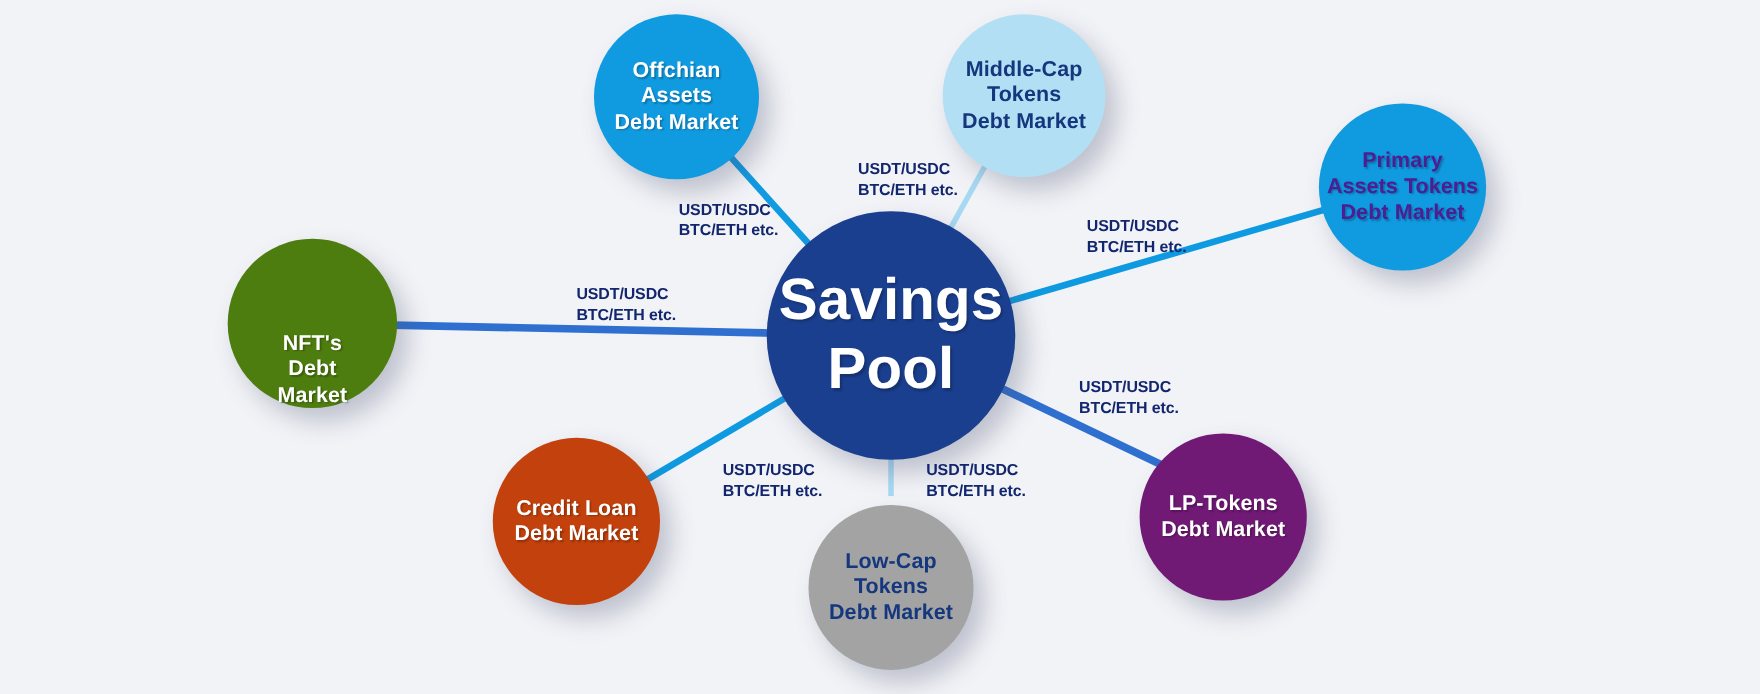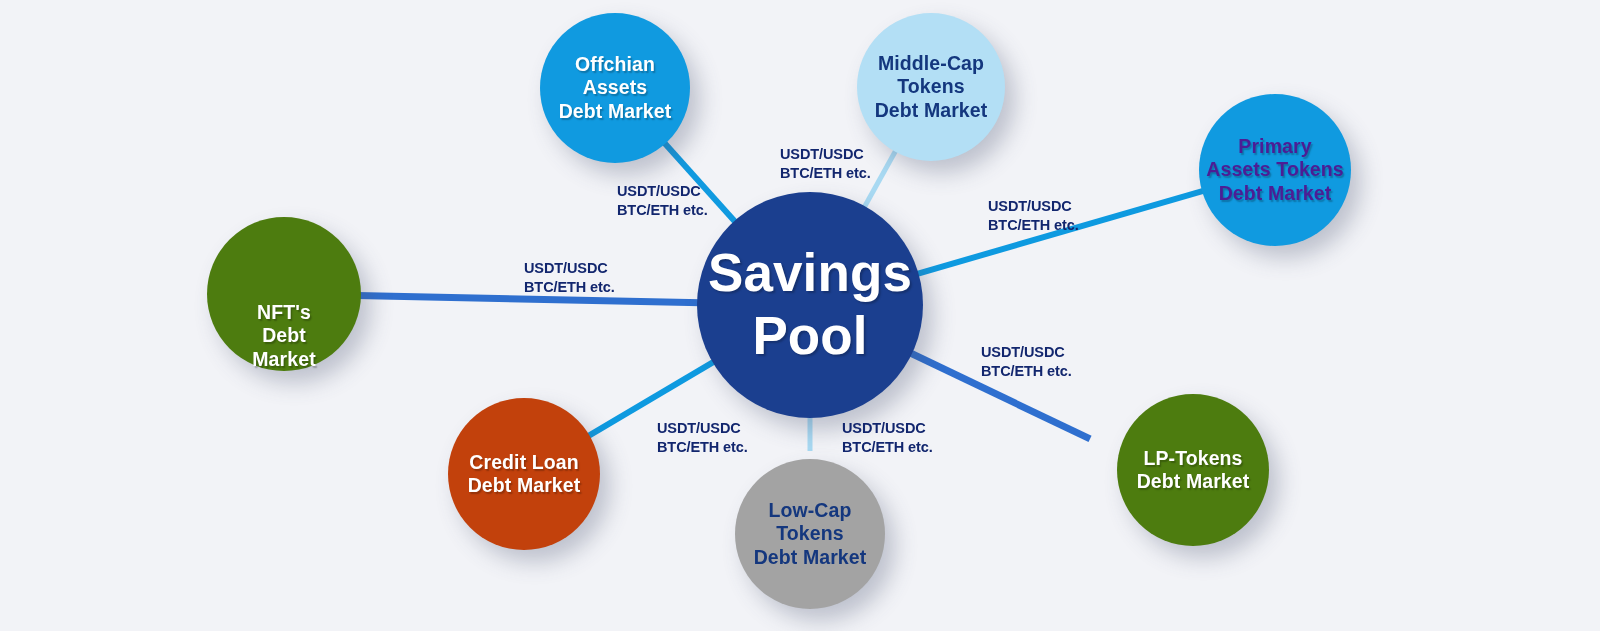--- a/index.html
+++ b/index.html
@@ -79,21 +79,21 @@
   <div id="node-layer">
       <div class="node sat on-light" style="left: 540px; top: 13px; width: 150px; height: 150px; background: rgb(16, 154, 224);">
         <div class="node-label" style="color: rgb(255, 255, 255);"><span>Offchian</span><br><span>Assets</span><br><span>Debt Market</span></div>
       </div>
       <div class="node sat" style="left: 857px; top: 13px; width: 148px; height: 148px; background: rgb(179, 223, 245); justify-content: center;">
         <div class="node-label" style="color: rgb(20, 55, 126);"><span>Middle-Cap</span><br><span>Tokens</span><br><span>Debt Market</span></div>
       </div>
       <div class="node sat on-light" style="left: 1199px; top: 94px; width: 152px; height: 152px; background: rgb(16, 154, 224);">
         <div class="node-label" style="color: #4c1d95;"><span>Primary</span><br><span>Assets Tokens</span><br><span>Debt Market</span></div>
       </div>
-      <div class="node sat on-light" style="left: 1117px; top: 394px; width: 152px; height: 152px; background: #4d7c0f;">
+      <div class="node sat on-light" style="left: 1036px; top: 394px; width: 152px; height: 152px; background: #701a75;">
         <div class="node-label" style="color: rgb(255, 255, 255);"><span>LP-Tokens</span><br><span>Debt Market</span></div>
       </div>
       <div class="node sat" style="left: 735px; top: 459px; width: 150px; height: 150px; background: #a3a3a3;">
         <div class="node-label" style="color: rgb(20, 55, 126);"><span>Low-Cap</span><br><span>Tokens</span><br><span>Debt Market</span></div>
       </div>
       <div class="node sat on-light" style="left: 448px; top: 398px; width: 152px; height: 152px; background: #c2410c;">
         <div class="node-label" style="color: rgb(255, 255, 255);"><span>Credit Loan</span><br><span>Debt Market</span></div>
       </div>
       <div class="node sat on-light" style="left: 207px; top: 217px; width: 154px; height: 154px; background: #4d7c0f; align-items: flex-end;">
         <div class="node-label" style="color: rgb(255, 255, 255);"><span>NFT's</span><br><span>Debt</span><br><span>Market</span></div>

